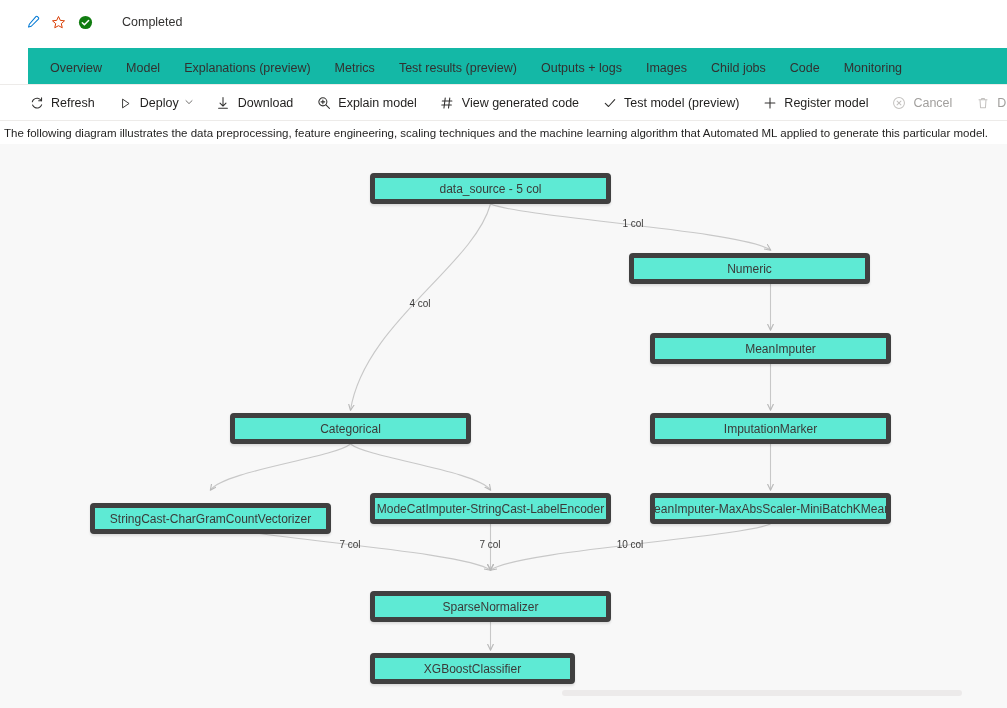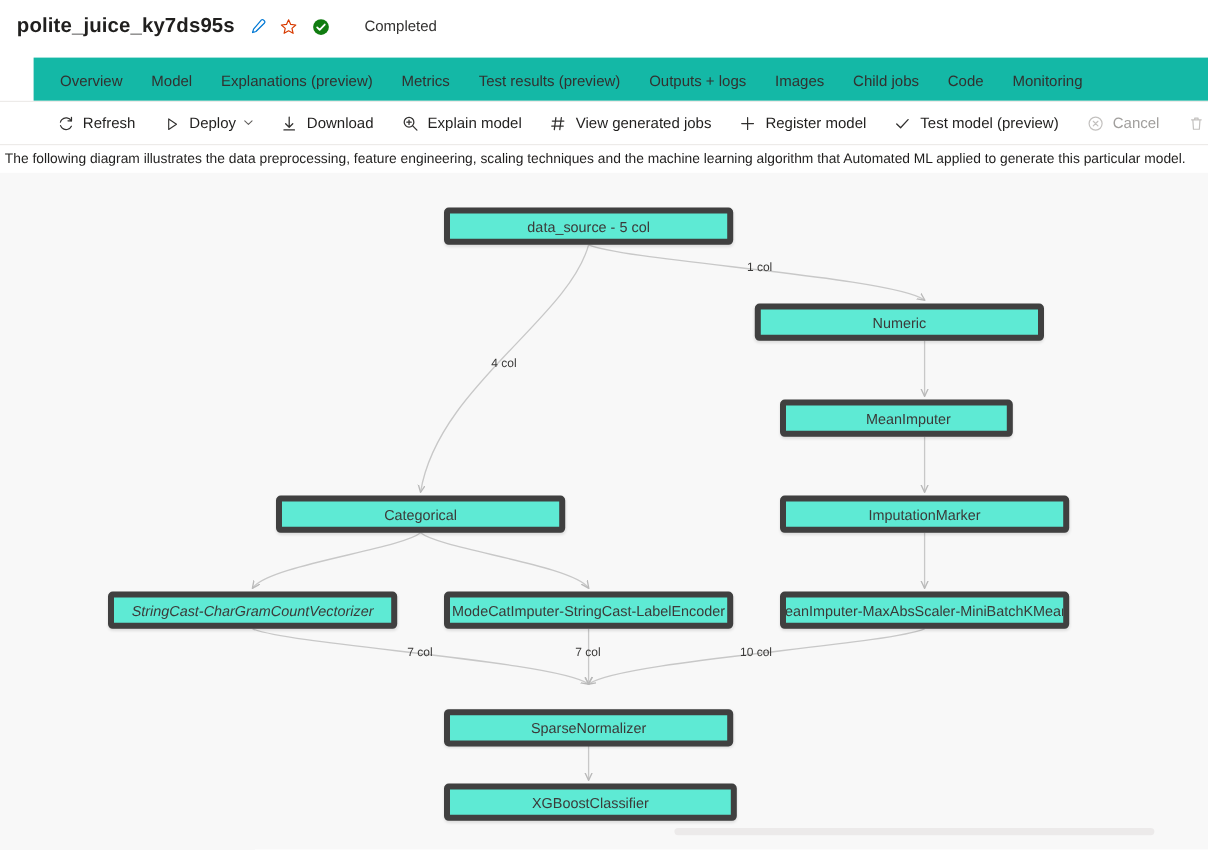--- a/index.html
+++ b/index.html
@@ -39,21 +39,21 @@
     content:""; position:absolute; left:8px; right:8px; bottom:0;
     height:2.5px; background:#0078d4; border-radius:2px;
   }
   .tabs-underline {
     position:absolute; left:0; top:84px; width:1007px; height:1px; background:#edebe9;
   }
 
   
   .cmdbar {
     position:absolute; left:0; top:86px; width:1007px; height:34px;
-    display:flex; align-items:center; padding-left:38px; background:#ffffff;
+    display:flex; align-items:center; padding-left:20px; background:#ffffff;
   }
   .cmd {
     display:flex; align-items:center; height:30px; padding:0 9px; margin-right:5px;
     font-size:12.5px; color:#201f1e; white-space:nowrap; cursor:pointer; border-radius:2px;
   }
   .cmd.disabled { color:#a19f9d; cursor:default; }
   .cmd .glyph { margin-right:7px; display:flex; align-items:center; justify-content:center; width:15px; }
   .cmd .chev { margin-left:6px; font-size:8px; color:#605e5c; }
   .cmdbar-underline {
     position:absolute; left:0; top:120px; width:1007px; height:1px; background:#edebe9;
@@ -94,21 +94,20 @@
     position:absolute; left:562px; top:690px; width:400px; height:6px;
     background:#eceaea; border-radius:3px;
   }
 </style>
 </head>
 <body>
 
 <div id="app">
 
   <div class="header">
-    <span class="title">polite_juice_ky7ds95s</span>
 
     <span class="hdr-icon">
       <svg width="15" height="15" viewBox="0 0 16 16">
         <path d="M11.6 1.7a1.2 1.2 0 0 1 1.7 0l1 1a1.2 1.2 0 0 1 0 1.7l-7.6 7.6-3 .9.9-3 7-8.2z" fill="none" stroke="#0078d4" stroke-width="1.1" stroke-linejoin="round"></path>
       </svg>
     </span>
 
     <span class="hdr-icon">
       <svg width="15" height="15" viewBox="0 0 16 16">
         <path d="M8 1.6l1.9 4.1 4.5.5-3.4 3 1 4.4L8 11.4 4 13.6l1-4.4-3.4-3 4.5-.5L8 1.6z" fill="none" stroke="#d83b01" stroke-width="1.05" stroke-linejoin="round"></path>
@@ -177,37 +176,37 @@
           </svg>
         </span>
         <span>Explain model</span>
       </div>
       <div class="cmd">
         <span class="glyph">
           <svg width="14" height="14" viewBox="0 0 16 16">
             <path d="M6 2.2 4.5 13.8M11.2 2.2 9.7 13.8M2.6 5.6h11M2 10.3h11" fill="none" stroke="#323130" stroke-width="1.2" stroke-linecap="round"></path>
           </svg>
         </span>
-        <span>View generated jobs</span>
+        <span>View generated code</span>
+      </div>
+      <div class="cmd">
+        <span class="glyph">
+          <svg width="14" height="14" viewBox="0 0 16 16">
+            <path d="M2.6 8.4 6.3 12 13.4 4.2" fill="none" stroke="#323130" stroke-width="1.25" stroke-linecap="round" stroke-linejoin="round"></path>
+          </svg>
+        </span>
+        <span>Test model (preview)</span>
       </div>
       <div class="cmd">
         <span class="glyph">
           <svg width="14" height="14" viewBox="0 0 16 16">
             <path d="M8 2.4v11.2M2.4 8h11.2" fill="none" stroke="#323130" stroke-width="1.2" stroke-linecap="round"></path>
           </svg>
         </span>
         <span>Register model</span>
-      </div>
-      <div class="cmd">
-        <span class="glyph">
-          <svg width="14" height="14" viewBox="0 0 16 16">
-            <path d="M2.6 8.4 6.3 12 13.4 4.2" fill="none" stroke="#323130" stroke-width="1.25" stroke-linecap="round" stroke-linejoin="round"></path>
-          </svg>
-        </span>
-        <span>Test model (preview)</span>
       </div>
       <div class="cmd disabled">
         <span class="glyph">
           <svg width="14" height="14" viewBox="0 0 16 16">
             <circle cx="8" cy="8" r="6.2" fill="none" stroke="#c3c1bf" stroke-width="1.15"></circle>
             <path d="M5.8 5.8 10.2 10.2M10.2 5.8 5.8 10.2" fill="none" stroke="#c3c1bf" stroke-width="1.15" stroke-linecap="round"></path>
           </svg>
         </span>
         <span>Cancel</span>
       </div>
@@ -248,39 +247,39 @@
     <div id="nodes">
         <div class="node" style="left: 370px; top: 29px; width: 241px; height: 31px;">
           <span>data_source - 5 col</span>
         </div>
         <div class="node" style="left: 629px; top: 109px; width: 241px; height: 31px;">
           <span>Numeric</span>
         </div>
         <div class="node" style="left: 230px; top: 269px; width: 241px; height: 31px;">
           <span>Categorical</span>
         </div>
-        <div class="node" style="left: 650px; top: 189px; width: 194px; height: 31px; padding-left: 20px;">
+        <div class="node" style="left: 650px; top: 189px; width: 241px; height: 31px; padding-left: 20px;">
           <span>MeanImputer</span>
         </div>
         <div class="node" style="left: 650px; top: 269px; width: 241px; height: 31px;">
           <span>ImputationMarker</span>
         </div>
-        <div class="node" style="left: 90px; top: 349px; width: 241px; height: 31px; font-style: italic;">
+        <div class="node" style="left: 90px; top: 359px; width: 241px; height: 31px;">
           <span>StringCast-CharGramCountVectorizer</span>
         </div>
         <div class="node" style="left: 370px; top: 349px; width: 241px; height: 31px;">
           <span>ModeCatImputer-StringCast-LabelEncoder</span>
         </div>
         <div class="node" style="left: 650px; top: 349px; width: 241px; height: 31px;">
           <span>MeanImputer-MaxAbsScaler-MiniBatchKMeans</span>
         </div>
         <div class="node" style="left: 370px; top: 447px; width: 241px; height: 31px;">
           <span>SparseNormalizer</span>
         </div>
-        <div class="node" style="left: 370px; top: 509px; width: 244px; height: 31px;">
+        <div class="node" style="left: 370px; top: 509px; width: 205px; height: 31px;">
           <span>XGBoostClassifier</span>
         </div>
       </div>
     <div id="edge-labels">
         <div class="edge-label" style="left: 633px; top: 79px;">1 col</div>
         <div class="edge-label" style="left: 420px; top: 159px;">4 col</div>
         <div class="edge-label" style="left: 350px; top: 400px;">7 col</div>
         <div class="edge-label" style="left: 490px; top: 400px;">7 col</div>
         <div class="edge-label" style="left: 630px; top: 400px;">10 col</div>
       </div>

